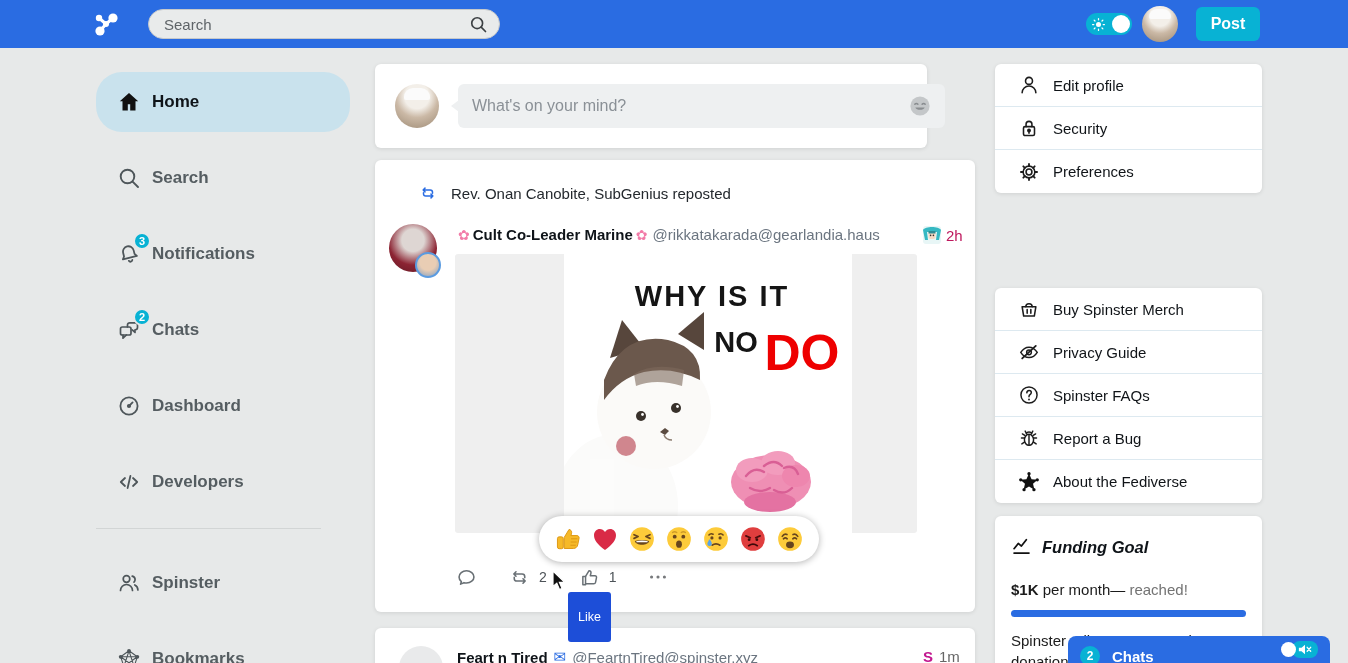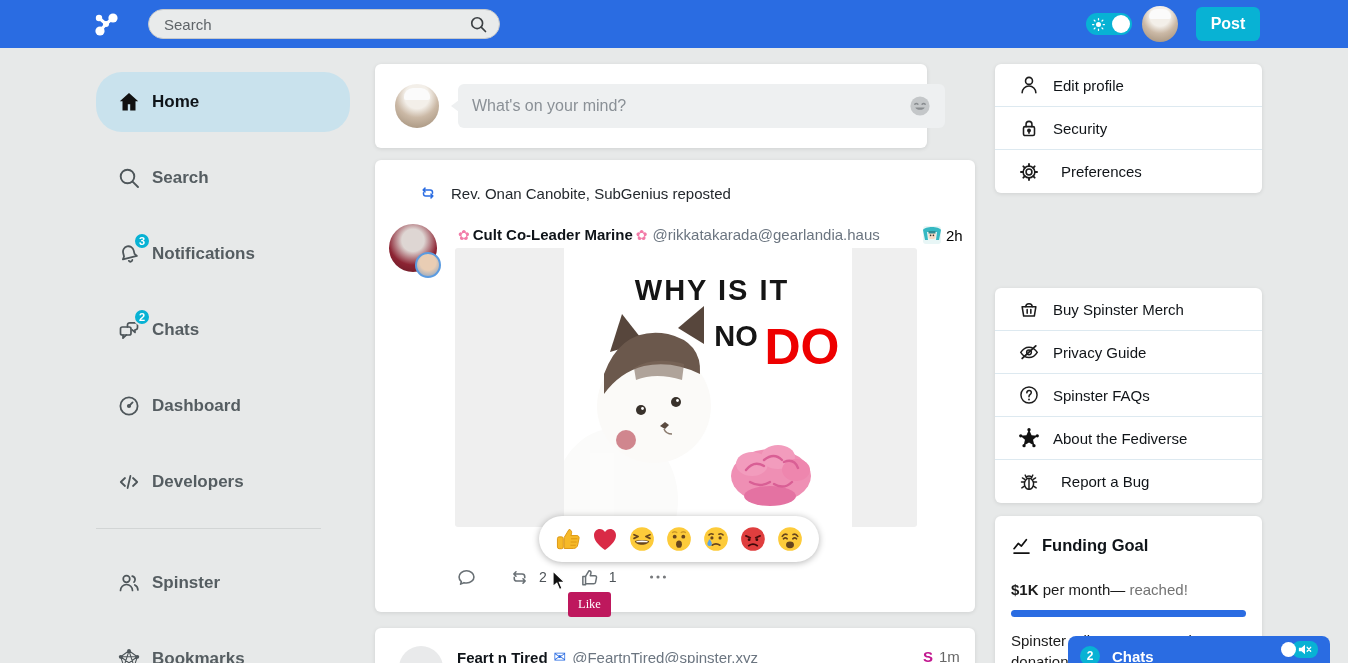--- a/index.html
+++ b/index.html
@@ -59,62 +59,62 @@
   .post-avatar { position:absolute; left:14px; top:64px; width:48px; height:48px; border-radius:50%;
     background:radial-gradient(circle at 50% 34%, #ded6d3 0 28%, #8c2433 62%, #5f1722 100%); }
   .post-avatar-sec { position:absolute; left:40px; top:92px; width:26px; height:26px; border-radius:50%;
     background:radial-gradient(circle at 50% 38%, #e9cdb4 0 45%, #7e9cc0 100%); border:2px solid #5b9be0; }
   .post-head { position:absolute; left:80px; top:66px; display:flex; align-items:center; font-size:15px; }
   .flower { color:#f27ba8; font-size:14px; margin:0 3px; }
   .post-name { font-weight:bold; color:#0f1419; }
   .post-handle { margin-left:2px; color:#6b7580; }
   .post-meta { position:absolute; left:548px; top:66px; display:flex; align-items:center; }
   .miku { width:18px; height:18px; border-radius:3px; overflow:hidden; }
-  .post-time { margin-left:5px; color:#000000; font-size:15px; }
-
-  .media-box { position:absolute; left:80px; top:88px; width:462px; height:279px; background:#efefef; border-radius:3px; overflow:hidden; }
+  .post-time { margin-left:5px; color:#be185d; font-size:15px; }
+
+  .media-box { position:absolute; left:80px; top:94px; width:462px; height:279px; background:#efefef; border-radius:3px; overflow:hidden; }
   .media-inner { position:absolute; left:109px; top:0; width:288px; height:279px; background:#fff; }
 
   .reaction-bar { position:absolute; left:164px; top:356px; height:46px; background:#fff; border-radius:23px;
     box-shadow:0 1px 7px rgba(0,0,0,.30); display:flex; align-items:center; gap:9px; padding:0 15px; z-index:5; }
   .reaction { width:28px; height:28px; cursor:pointer; }
 
   .action-row { position:absolute; left:80px; top:404px; width:480px; height:26px; display:flex; align-items:center; }
   .act { display:flex; align-items:center; cursor:pointer; color:#697075; }
   .act .cnt { margin-left:9px; font-size:14px; color:#4d5358; }
   .act-comment { margin-left:1px; }
   .act-repost { margin-left:32px; }
   .act-like { margin-left:32px; }
   .act-more { margin-left:30px; }
 
   .cursor { position:absolute; left:177px; top:410px; z-index:9; }
-  .tooltip { position:absolute; left:193px; top:432px; background:#be185d; color:#fff; font-size:12.5px;
-    padding:5px 10px; border-radius:3px; z-index:9;font-family:Liberation Serif, serif; }
+  .tooltip { position:absolute; left:193px; top:432px; background:#1d4ed8; color:#fff; font-size:12.5px;
+    padding:18px 10px; border-radius:3px; z-index:9; }
 
   
   .next-post { left:375px; top:628px; width:600px; height:80px; }
   .next-avatar { position:absolute; left:24px; top:18px; width:44px; height:44px; border-radius:50%; background:#e9eaeb; }
   .next-head { position:absolute; left:82px; top:20px; display:flex; align-items:center; font-size:15px; }
   .next-name { font-weight:bold; color:#0f1419; }
   .envelope { color:#2a6ce2; margin-left:6px; font-size:15px; }
   .next-handle { margin-left:6px; color:#6b7580; }
   .next-meta { position:absolute; left:548px; top:20px; display:flex; align-items:center; font-size:15px; }
   .inst-letter { color:#c2178f; font-weight:bold; font-size:15px; }
   .next-time { margin-left:6px; color:#666; }
 
   
   .menu-card1 { left:995px; top:64px; width:267px; }
   .menu-card2 { left:995px; top:288px; width:267px; }
   .menu-row { height:43px; display:flex; align-items:center; border-bottom:1px solid #dde9f0; cursor:pointer; }
-  .menu-row:last-child { border-bottom:none;gap:8px; }
+  .menu-row:last-child { border-bottom:none; }
   .menu-row .ic { width:24px; margin-left:22px; display:flex; justify-content:center; }
   .menu-row .lbl { margin-left:12px; font-size:15px; color:#101418; }
 
   .funding { left:995px; top:516px; width:267px; height:190px; padding:20px 16px; }
-  .fund-title { display:flex; align-items:flex-start; }
+  .fund-title { display:flex; align-items:flex-end;font-style:italic; }
   .fund-title .lbl { margin-left:10px; font-size:16.5px; font-weight:bold; color:#0f1419; }
   .fund-goal { margin-top:24px; font-size:15px; color:#1b1b1b; }
   .fund-goal .amt { font-weight:bold;text-align:center; }
   .fund-goal .reached { color:#737373; cursor:pointer; }
   .fund-bar { margin-top:12px; width:235px; height:7px; border-radius:4px; background:#2a6ce2; }
   .fund-desc { margin-top:13px; font-size:15px; line-height:21px; color:#1b1b1b; width:220px; }
 
   
   .chats-bar { position:absolute; left:1068px; top:636px; width:262px; height:40px; background:#2a6ce2;
     border-radius:8px 8px 0 0; z-index:60; display:flex; align-items:center; cursor:pointer; }
@@ -510,43 +510,43 @@
         <svg width="22" height="22" viewBox="0 0 24 24" fill="none" stroke="#1c1c1c" stroke-width="1.6" stroke-linecap="round">
           <circle cx="12" cy="12" r="8.8"></circle>
           <path d="M9.6 9.6c.2-1.5 1.2-2.4 2.5-2.4 1.4 0 2.4.9 2.4 2.1 0 1-.5 1.6-1.4 2.3-.8.6-1.1 1-1.1 1.9v.3"></path>
           <circle cx="12" cy="16.9" r="1" fill="#1c1c1c" stroke="none"></circle>
         </svg>
       </span>
       <span class="lbl">Spinster FAQs</span>
     </div>
     <div class="menu-row">
       <span class="ic">
+        <svg width="22" height="22" viewBox="0 0 24 24" fill="none" stroke="#1c1c1c" stroke-width="1.6" stroke-linecap="round">
+          <ellipse cx="12" cy="14" rx="5" ry="6"></ellipse>
+          <path d="M12 8.5v11M9 6.8L7.8 4.4M15 6.8l1.2-2.4M9 7.5a3.2 3.2 0 0 1 6 0"></path>
+          <path d="M7 12H3.8M7 16.5l-2.8 1.9M17 12h3.2M17 16.5l2.8 1.9M7.4 9.2L4.8 7.6M16.6 9.2l2.6-1.6"></path>
+        </svg>
+      </span>
+      <span class="lbl">Report a Bug</span>
+    </div>
+    <div class="menu-row">
+      <span class="ic">
         <svg width="22" height="22" viewBox="0 0 24 24">
           <path d="M12 2.8l2.8 6.1 6.6.7-5 4.4 1.5 6.5L12 17l-5.9 3.5 1.5-6.5-5-4.4 6.6-.7z" fill="#111"></path>
           <g fill="#111">
             <circle cx="12" cy="3" r="1.8"></circle>
               <circle cx="21" cy="9.6" r="1.8"></circle>
               <circle cx="17.4" cy="20.4" r="1.8"></circle>
             <circle cx="6.6" cy="20.4" r="1.8"></circle>
               <circle cx="3" cy="9.6" r="1.8"></circle>
           </g>
         </svg>
       </span>
       <span class="lbl">About the Fediverse</span>
     </div>
-    <div class="menu-row">
-      <span class="ic">
-        <svg width="22" height="22" viewBox="0 0 24 24" fill="none" stroke="#1c1c1c" stroke-width="1.6" stroke-linecap="round">
-          <ellipse cx="12" cy="14" rx="5" ry="6"></ellipse>
-          <path d="M12 8.5v11M9 6.8L7.8 4.4M15 6.8l1.2-2.4M9 7.5a3.2 3.2 0 0 1 6 0"></path>
-          <path d="M7 12H3.8M7 16.5l-2.8 1.9M17 12h3.2M17 16.5l2.8 1.9M7.4 9.2L4.8 7.6M16.6 9.2l2.6-1.6"></path>
-        </svg>
-      </span>
-      <span class="lbl">Report a Bug</span>
-    </div>
   </div>
 
   <div class="card funding">
     <div class="fund-title">
       <svg width="21" height="21" viewBox="0 0 24 24" fill="none" stroke="#111" stroke-width="2" stroke-linecap="round" stroke-linejoin="round">
         <path d="M3.5 14.5l4.8-6 3.6 3 5.6-7.2"></path>
         <path d="M3.5 19.5h17"></path>
       </svg>
       <span class="lbl">Funding Goal</span>
     </div>

